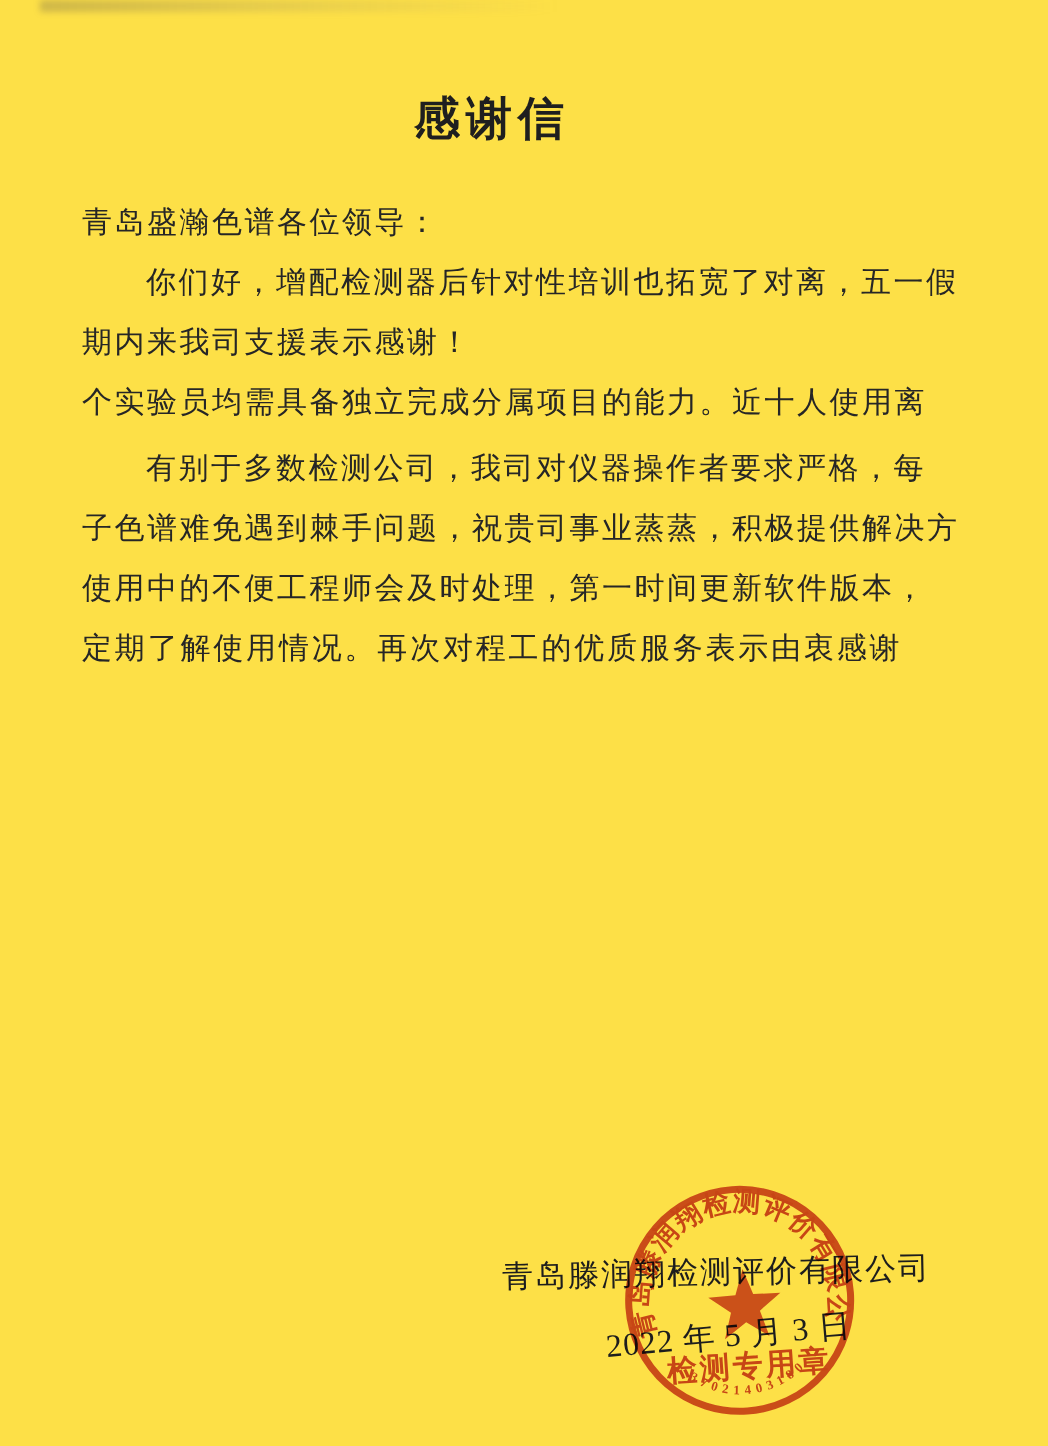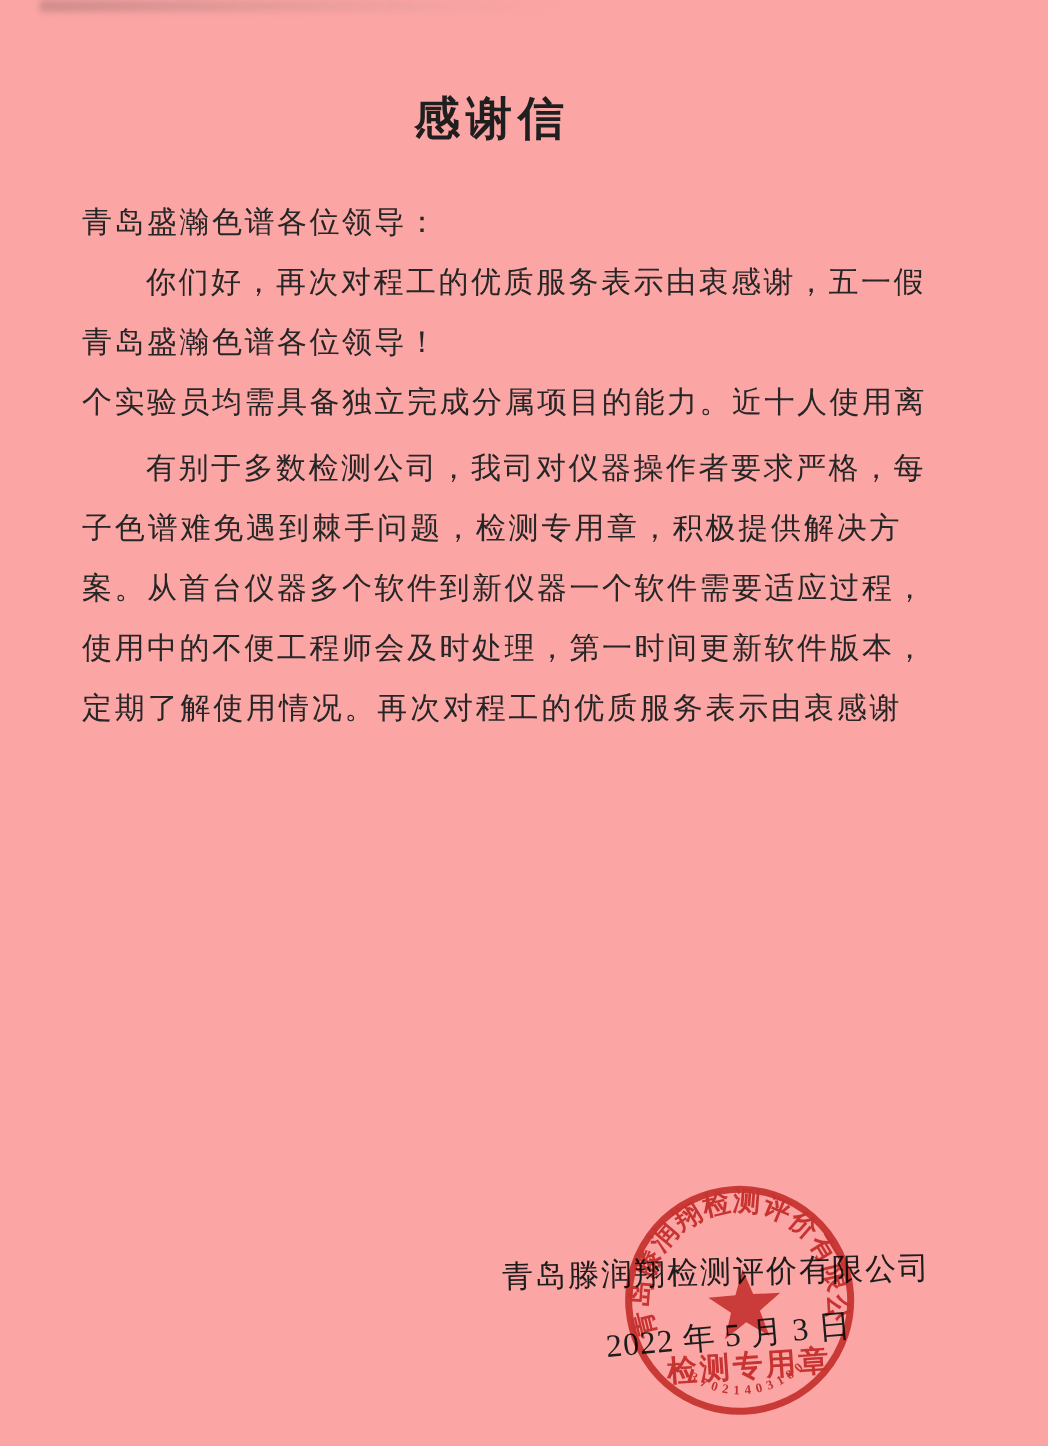--- a/index.html
+++ b/index.html
@@ -57,34 +57,33 @@
     z-index:2;
   }
   .seal text{font-family:"Liberation Serif", serif;}
   .seal .ring-text{font-size:27px;font-weight:600;letter-spacing:1px;}
   .seal .center-label{font-size:30px;font-weight:bold;letter-spacing:3px;}
   .seal .serial{font-size:13px;font-weight:600;letter-spacing:2px;}
 </style>
 </head>
 <body>
 
-<div class="page" style="background: #fca5a5;">
+<div class="page" style="background: #fde047;">
 
   <div class="scan-smudge"></div>
 
   <div class="title">感谢信</div>
 
   <div class="body-text" style="color: rgb(38, 38, 38);">
       <div class="line last">青岛盛瀚色谱各位领导：</div>
-      <div class="line first-indent">你们好，再次对程工的优质服务表示由衷感谢，五一假</div>
-      <div class="line last">青岛盛瀚色谱各位领导！</div>
+      <div class="line first-indent">你们好，增配检测器后针对性培训也拓宽了对离，五一假</div>
+      <div class="line last">期内来我司支援表示感谢！</div>
       <div class="line">个实验员均需具备独立完成分属项目的能力。近十人使用离</div>
       <div class="line first-indent para-gap">有别于多数检测公司，我司对仪器操作者要求严格，每</div>
-      <div class="line">子色谱难免遇到棘手问题，检测专用章，积极提供解决方</div>
-      <div class="line">案。从首台仪器多个软件到新仪器一个软件需要适应过程，</div>
+      <div class="line">子色谱难免遇到棘手问题，祝贵司事业蒸蒸，积极提供解决方</div>
       <div class="line">使用中的不便工程师会及时处理，第一时间更新软件版本，</div>
       <div class="line">定期了解使用情况。再次对程工的优质服务表示由衷感谢</div>
     </div>
 
   <div class="sig-company">青岛滕润翔检测评价有限公司</div>
   <div class="sig-date">2022 年 5 月 3 日</div>
 
   <svg class="seal" viewBox="0 0 300 300">
     <defs>
       <path id="ring-path" d="M 60.4 175.8 A 90 90 0 1 1 229.6 175.8" fill="none"></path>

